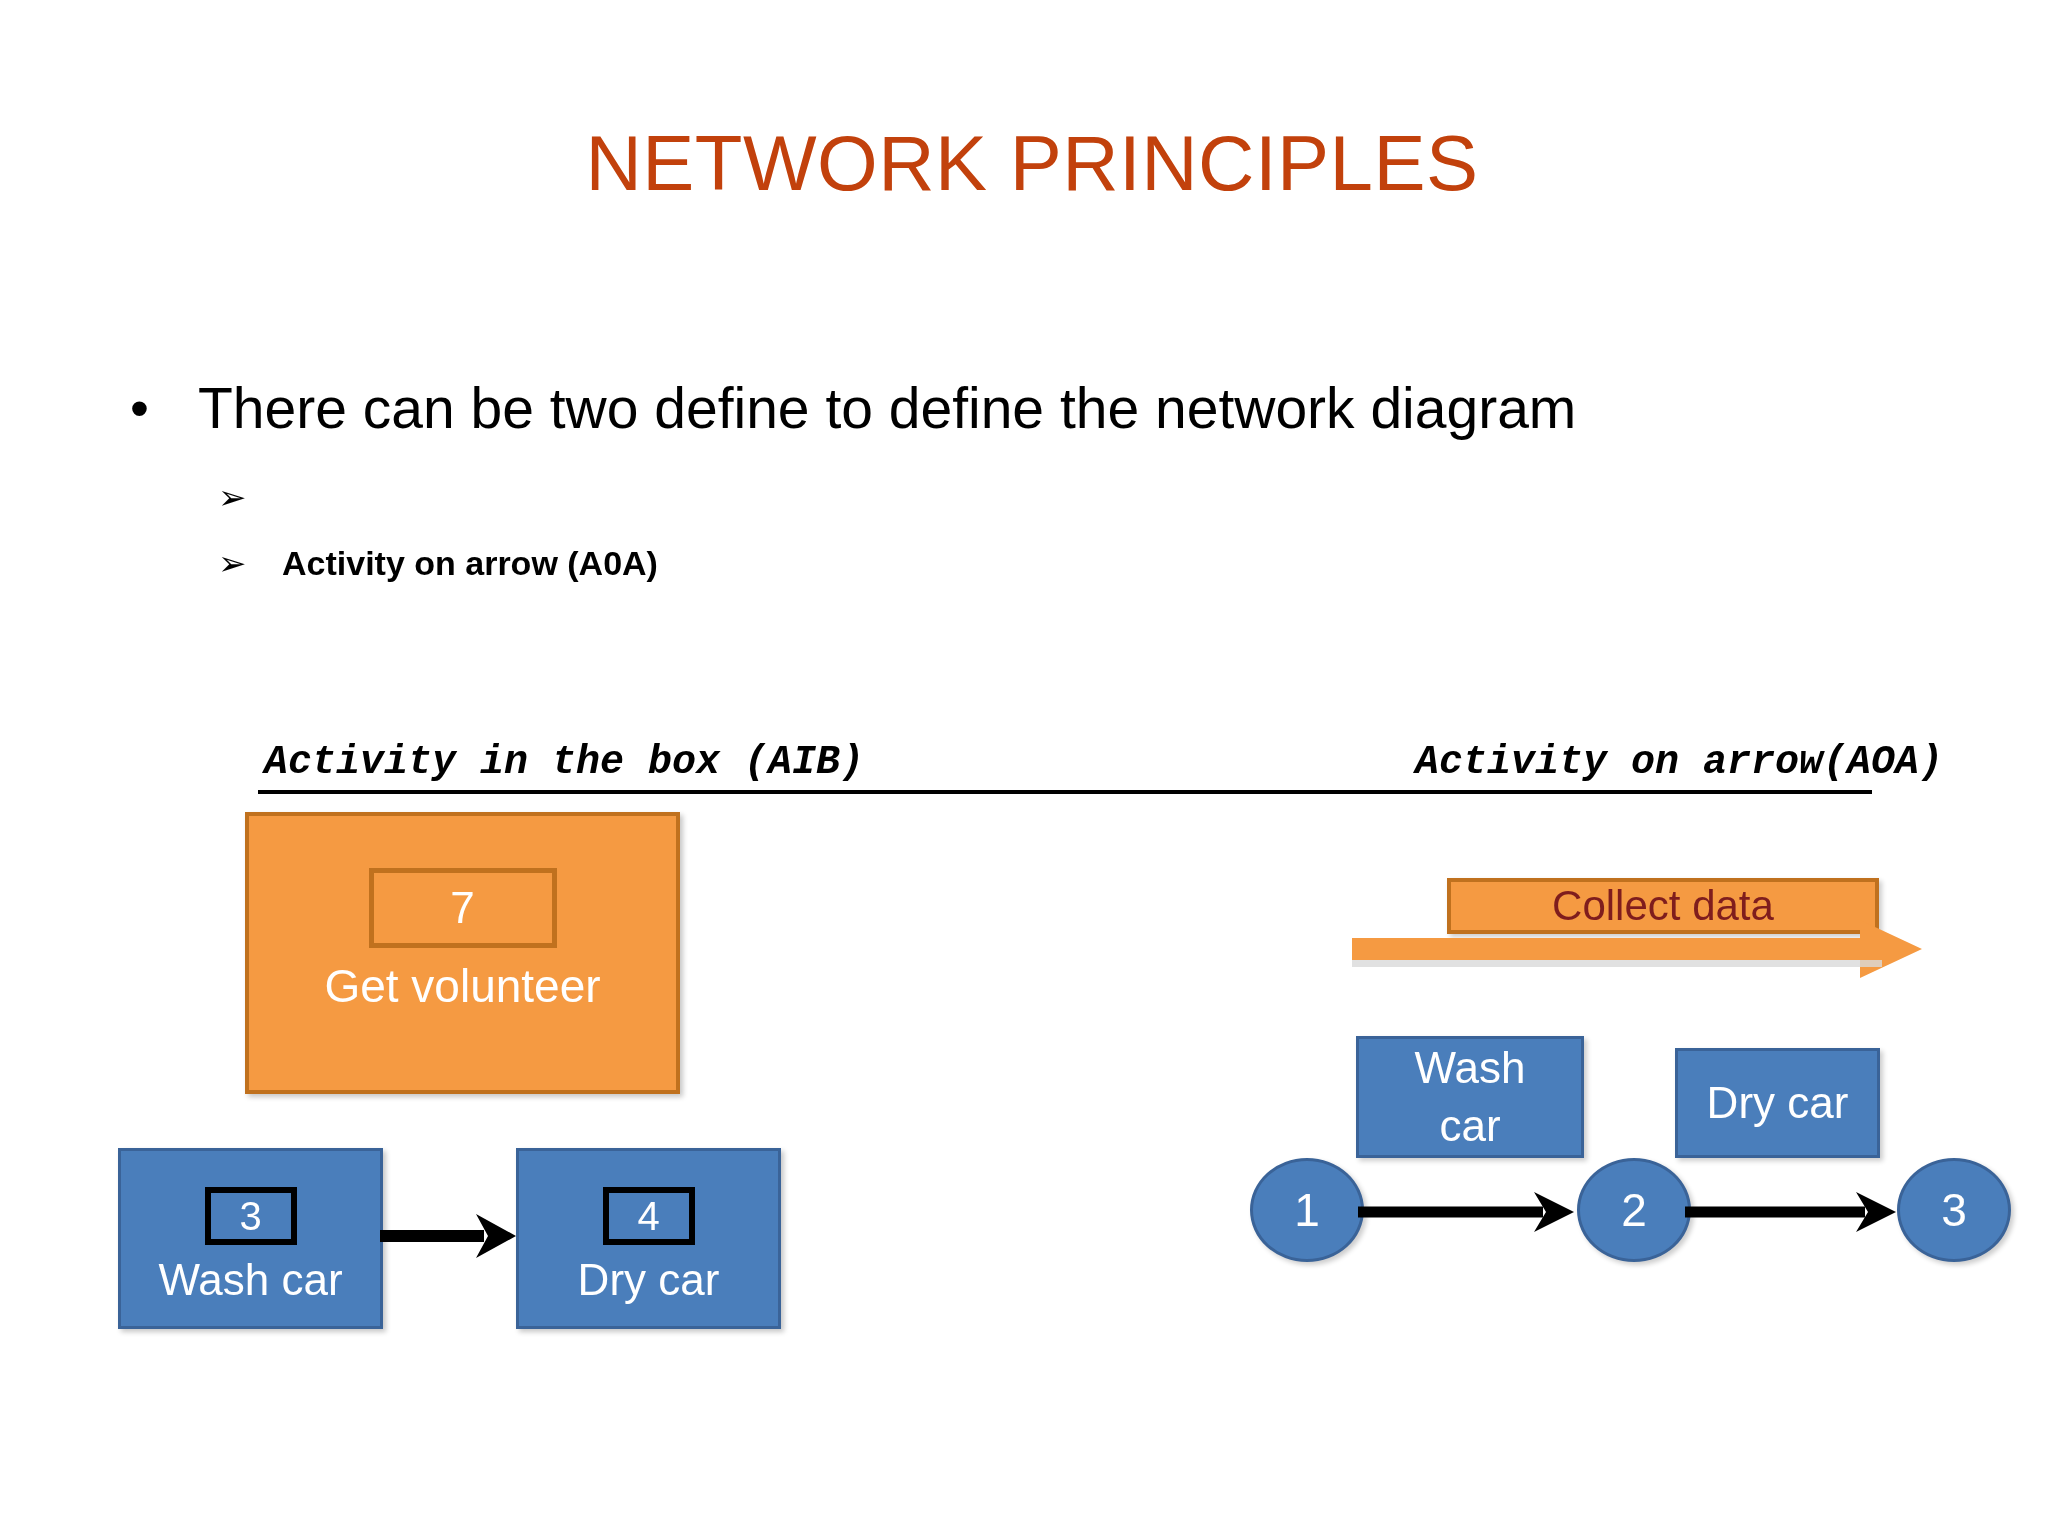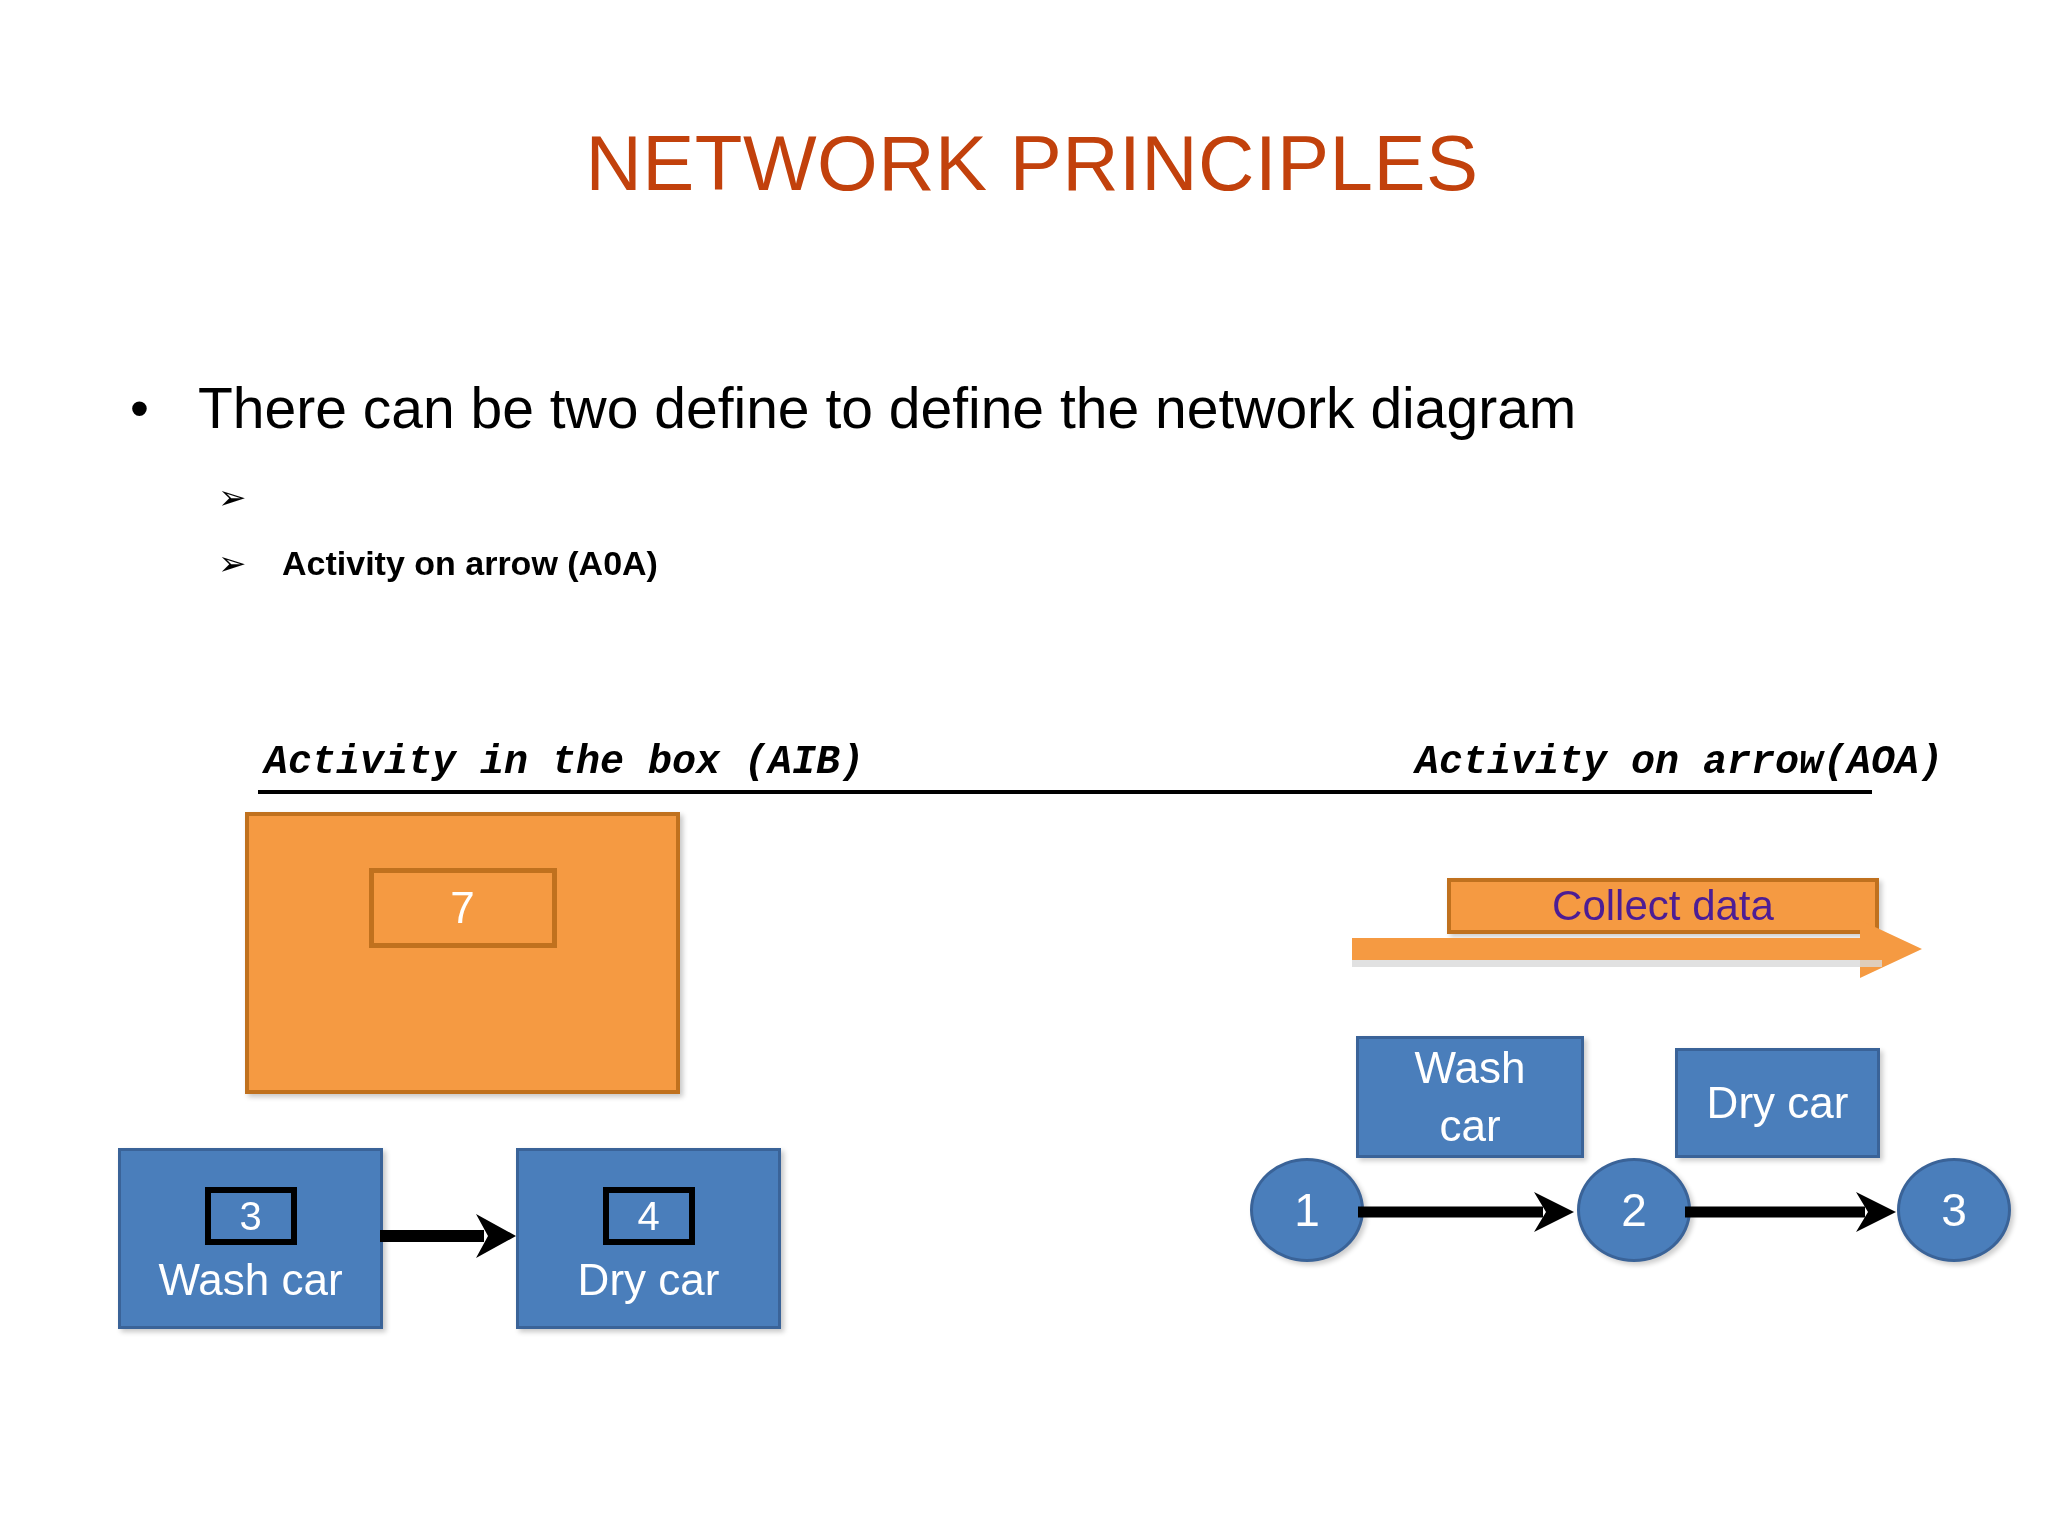--- a/index.html
+++ b/index.html
@@ -192,21 +192,21 @@
     left: 1447px;
     top: 878px;
     width: 432px;
     height: 56px;
     background: #F59A42;
     border: 4px solid #C0711E;
     box-sizing: border-box;
     display: flex;
     align-items: center;
     justify-content: center;
-    color: #4c1d95;
+    color: #7f1d1d;
     font-size: 42px;
     line-height: 46px;
     box-shadow: 3px 3px 5px rgba(0,0,0,0.2);
   }
   #orange-arrow {
     position: absolute;
     left: 1352px;
     top: 918px;
   }
 
@@ -279,20 +279,21 @@
     <span class="marker">➢</span>
     <span class="txt">Activity on arrow (A0A)</span>
   </div>
 
   <div class="section-heading left">Activity in the box (AIB)</div>
   <div class="section-heading right">Activity on arrow(AOA)</div>
   <div class="heading-rule"></div>
 
   <div class="aib-box" id="node-get-volunteer">
     <div class="inner-num">7</div>
+    <div class="node-label">Get volunteer</div>
   </div>
 
   <div class="aib-box blue-box" id="node-wash-car-aib">
     <div class="inner-num">3</div>
     <div class="node-label">Wash car</div>
   </div>
 
   <div class="aib-box blue-box" id="node-dry-car-aib">
     <div class="inner-num">4</div>
     <div class="node-label">Dry car</div>

